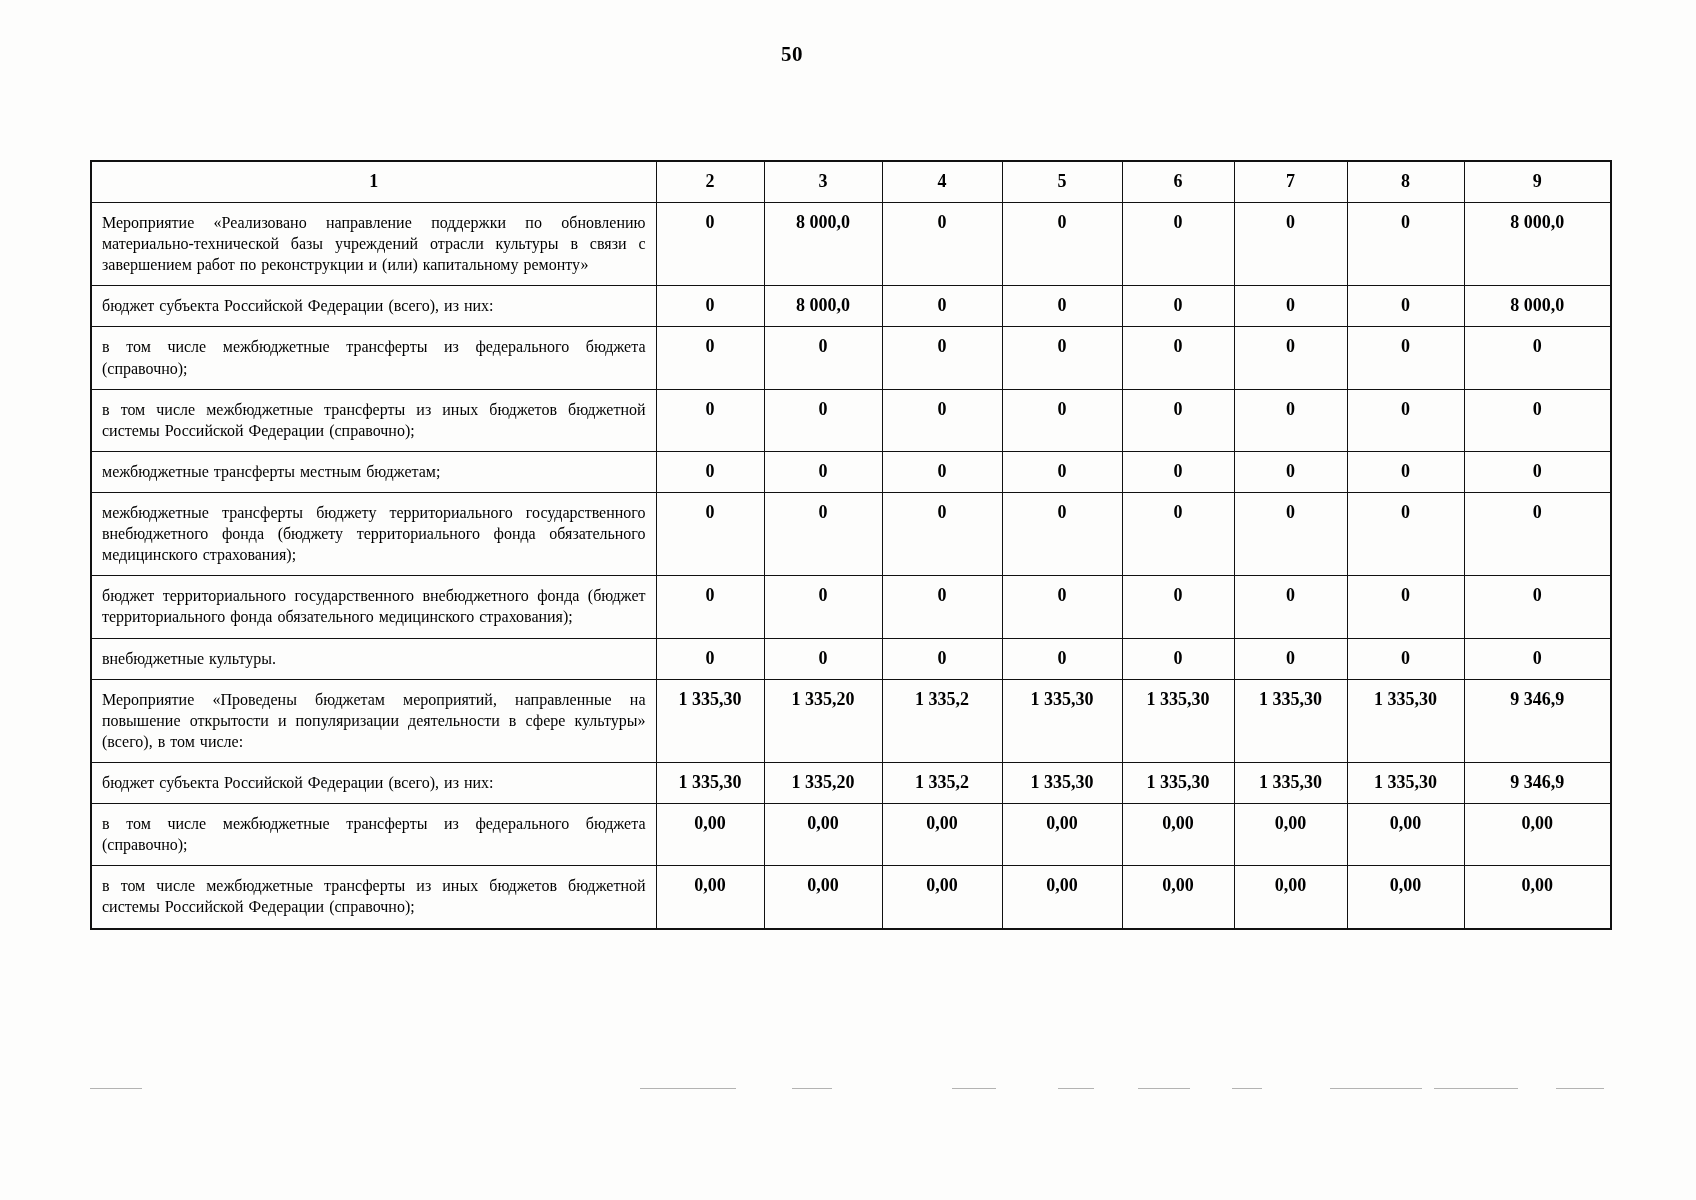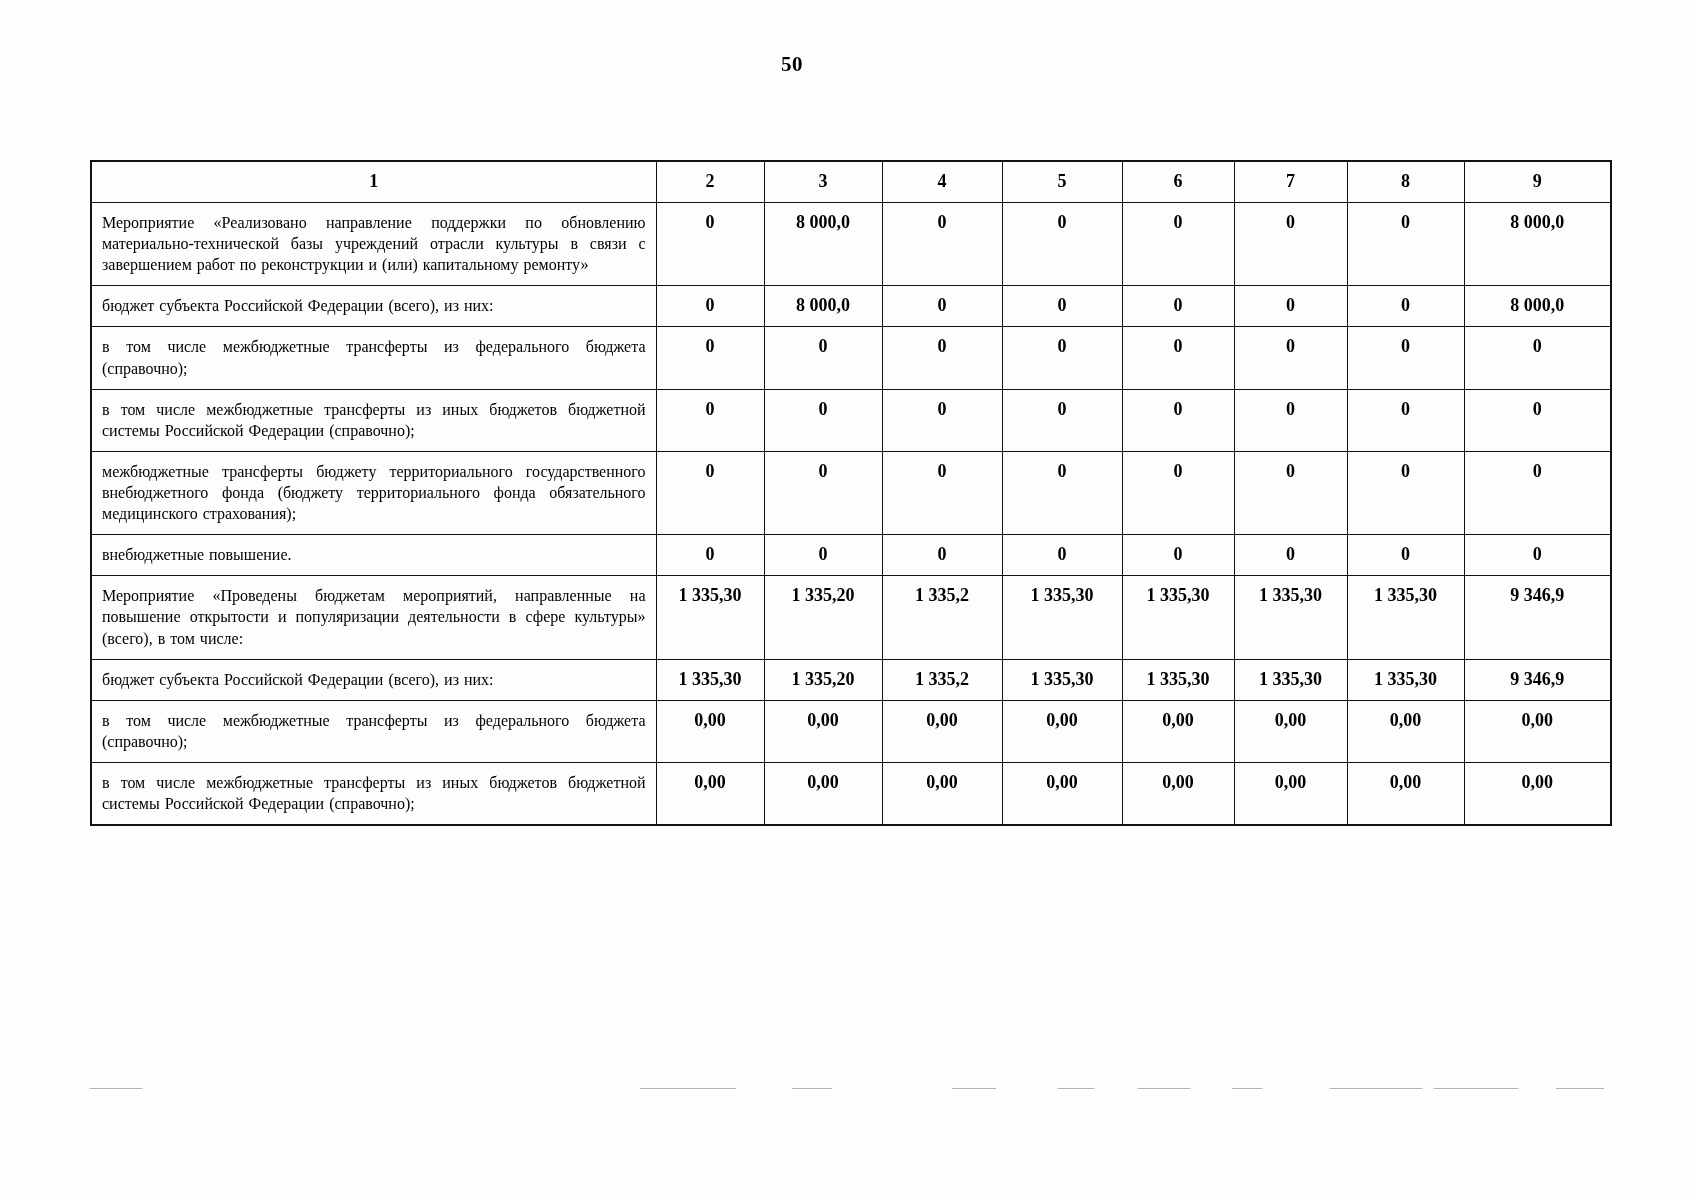--- a/index.html
+++ b/index.html
@@ -12,21 +12,21 @@
     color: #000000;
   }
   .page {
     position: relative;
     width: 1696px;
     height: 1200px;
     background: #fdfdfc;
   }
   .page-number {
     position: absolute;
-    top: 52px;
+    top: 42px;
     left: 742px;
     width: 100px;
     text-align: center;
     font-size: 21px;
     font-weight: bold;
     letter-spacing: 0.5px;
   }
   .table-wrap {
     position: absolute;
     top: 160px;
@@ -162,32 +162,54 @@
             <td class="value-cell">0</td>
             <td class="value-cell">0</td>
             <td class="value-cell">0</td>
             <td class="value-cell">0</td>
             <td class="value-cell">0</td>
             <td class="value-cell">0</td>
             <td class="value-cell">0</td>
             <td class="value-cell">0</td>
           </tr>
           <tr>
+            <td class="label-cell">межбюджетные трансферты местным бюджетам;</td>
+            <td class="value-cell">0</td>
+            <td class="value-cell">0</td>
+            <td class="value-cell">0</td>
+            <td class="value-cell">0</td>
+            <td class="value-cell">0</td>
+            <td class="value-cell">0</td>
+            <td class="value-cell">0</td>
+            <td class="value-cell">0</td>
+          </tr>
+          <tr>
             <td class="label-cell">межбюджетные трансферты бюджету территориального государственного внебюджетного фонда (бюджету территориального фонда обязательного медицинского страхования);</td>
             <td class="value-cell">0</td>
             <td class="value-cell">0</td>
             <td class="value-cell">0</td>
             <td class="value-cell">0</td>
             <td class="value-cell">0</td>
             <td class="value-cell">0</td>
             <td class="value-cell">0</td>
             <td class="value-cell">0</td>
           </tr>
           <tr>
-            <td class="label-cell">внебюджетные повышение.</td>
+            <td class="label-cell">бюджет территориального государственного внебюджетного фонда (бюджет территориального фонда обязательного медицинского страхования);</td>
+            <td class="value-cell">0</td>
+            <td class="value-cell">0</td>
+            <td class="value-cell">0</td>
+            <td class="value-cell">0</td>
+            <td class="value-cell">0</td>
+            <td class="value-cell">0</td>
+            <td class="value-cell">0</td>
+            <td class="value-cell">0</td>
+          </tr>
+          <tr>
+            <td class="label-cell">внебюджетные культуры.</td>
             <td class="value-cell">0</td>
             <td class="value-cell">0</td>
             <td class="value-cell">0</td>
             <td class="value-cell">0</td>
             <td class="value-cell">0</td>
             <td class="value-cell">0</td>
             <td class="value-cell">0</td>
             <td class="value-cell">0</td>
           </tr>
           <tr>

